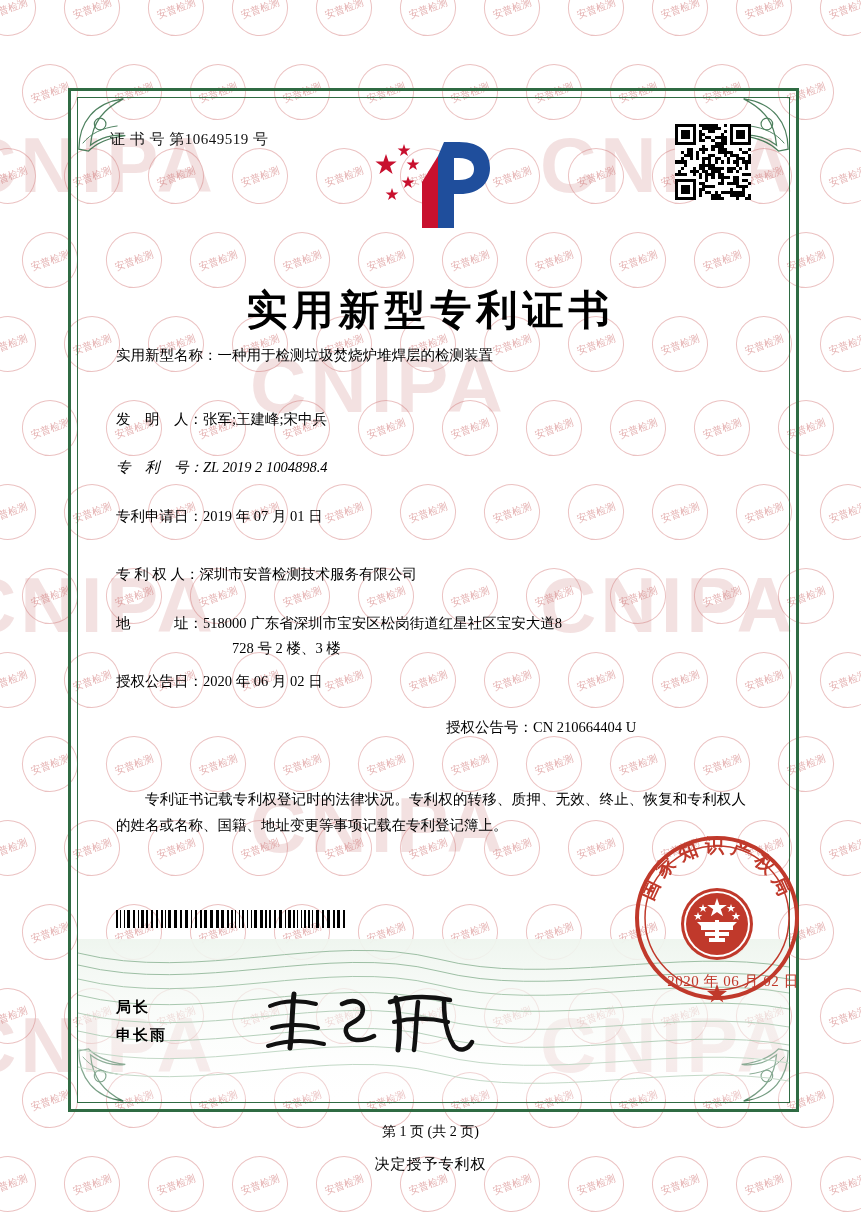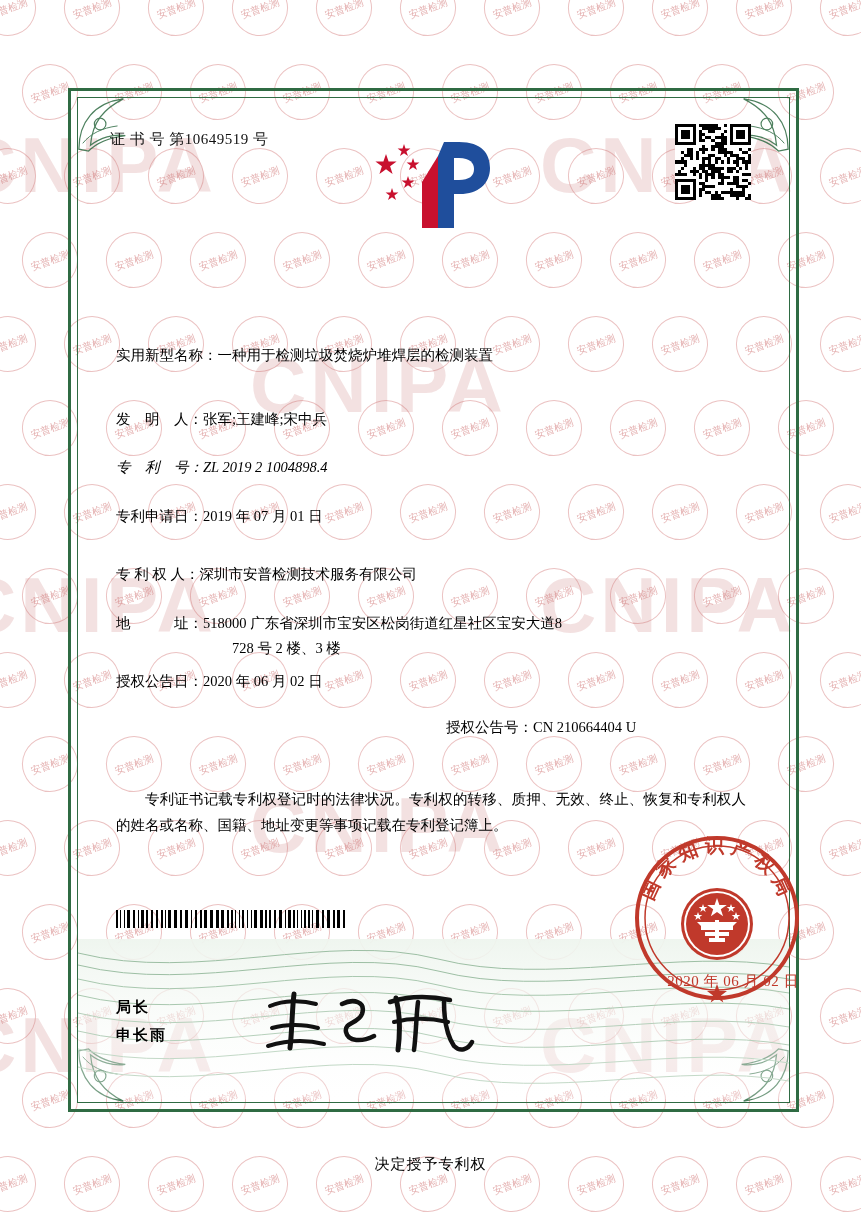--- a/index.html
+++ b/index.html
@@ -812,20 +812,21 @@
     <path d="M98 22 L103 22 C114 22 118 27 118 33 C118 40 113 44 103 44 L98 44 Z" fill="#ffffff"></path>
     <g fill="#c8102e">
       <polygon points="30,18 32.6,25.6 40.6,25.6 34.1,30.3 36.6,38 30,33.3 23.4,38 25.9,30.3 19.4,25.6 27.4,25.6"></polygon>
       <polygon points="48,8 49.5,12.6 54.4,12.6 50.4,15.5 52,20.1 48,17.2 44,20.1 45.6,15.5 41.6,12.6 46.5,12.6"></polygon>
       <polygon points="57,22 58.5,26.6 63.4,26.6 59.4,29.5 61,34.1 57,31.2 53,34.1 54.6,29.5 50.6,26.6 55.5,26.6"></polygon>
       <polygon points="52,40 53.5,44.6 58.4,44.6 54.4,47.5 56,52.1 52,49.2 48,52.1 49.6,47.5 45.6,44.6 50.5,44.6"></polygon>
       <polygon points="36,52 37.5,56.6 42.4,56.6 38.4,59.5 40,64.1 36,61.2 32,64.1 33.6,59.5 29.6,56.6 34.5,56.6"></polygon>
     </g>
   </svg>
 
+  <h1 id="main-title">实用新型专利证书</h1>
 
   <div id="fields-host">
       <div class="field-row" style="top: 256px;"><span class="field-label">实用新型名称：</span><span class="field-value">一种用于检测垃圾焚烧炉堆焊层的检测装置</span></div>
       <div class="field-row" style="top: 320px;"><span class="field-label">发　明　人：</span><span class="field-value">张军;王建峰;宋中兵</span></div>
       <div class="field-row" style="top: 368px; font-style: italic;"><span class="field-label">专　利　号：</span><span class="field-value">ZL 2019 2 1004898.4</span></div>
       <div class="field-row" style="top: 417px;"><span class="field-label">专利申请日：</span><span class="field-value">2019 年 07 月 01 日</span></div>
       <div class="field-row" style="top: 475px;"><span class="field-label">专 利 权 人：</span><span class="field-value">深圳市安普检测技术服务有限公司</span></div>
       <div class="field-row" style="top: 524px;"><span class="field-label">地　　　址：</span><span class="field-value">518000 广东省深圳市宝安区松岗街道红星社区宝安大道8</span></div>
     </div>
 
@@ -906,20 +907,21 @@
       <path d="M10 58 C30 52 50 52 66 56" stroke-width="4"></path>
       <path d="M84 16 C96 10 108 14 104 26 C100 36 86 34 88 44 C90 54 104 54 116 48" stroke-width="4.5"></path>
       <path d="M138 10 C142 26 142 46 140 62" stroke-width="5"></path>
       <path d="M132 14 C150 8 172 8 192 12" stroke-width="4.5"></path>
       <path d="M160 14 C158 30 158 48 156 62" stroke-width="4.5"></path>
       <path d="M186 14 C186 30 188 46 196 58 C202 64 210 62 214 54" stroke-width="4.5"></path>
       <path d="M136 34 C152 30 172 30 190 34" stroke-width="4"></path>
     </g>
   </svg>
 
+  <div id="page-number">第 1 页 (共 2 页)</div>
 </div>
 
 <svg id="seal" viewBox="0 0 172 172">
   <defs>
     <path id="sealArc" d="M 86,86 m -66,0 a 66,66 0 1,1 132,0" transform="rotate(0 86 86)" fill="none"></path>
     <path id="sealArcTop" d="M 20,86 A 66,66 0 0 1 152,86" fill="none"></path>
     <path id="sealArcBottom" d="M 26,86 A 60,60 0 0 0 146,86" fill="none"></path>
   </defs>
   <circle cx="86" cy="86" r="80" fill="none" stroke="#c0392b" stroke-width="4"></circle>
   <circle cx="86" cy="86" r="72" fill="none" stroke="#c0392b" stroke-width="1.5"></circle>

